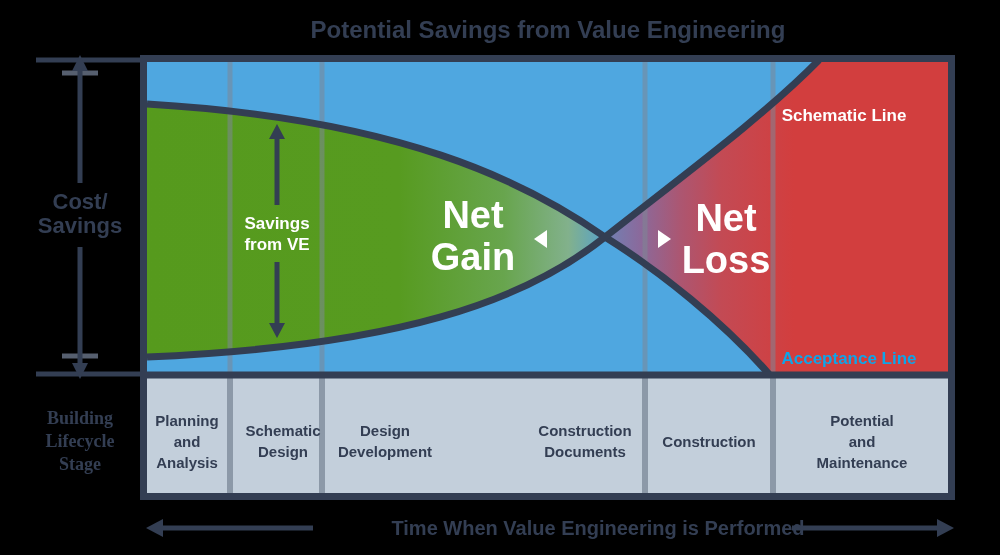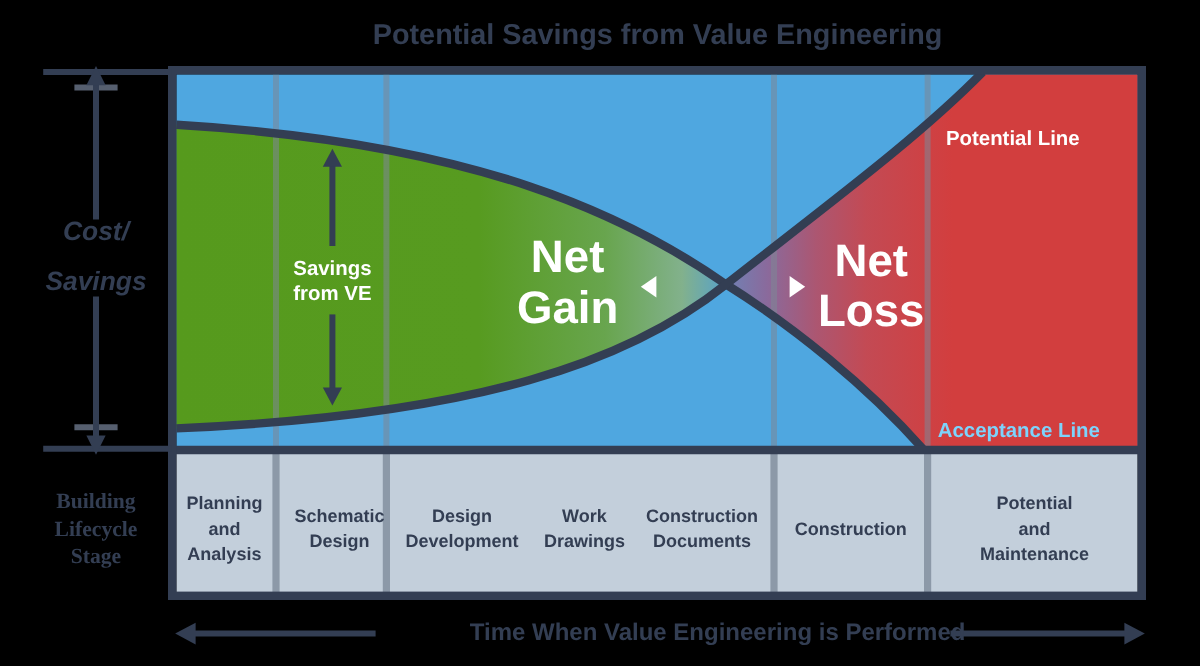--- a/index.html
+++ b/index.html
@@ -2,27 +2,27 @@
 <html><head>
 <meta charset="utf-8">
 <style>
   html,body{margin:0;padding:0;background:#000;width:1000px;height:555px;overflow:hidden;
     font-family:"Liberation Sans", sans-serif;}
   .stage{position:absolute;left:0;top:0;width:1000px;height:555px;}
   svg{position:absolute;left:0;top:0;}
   .lbl{position:absolute;transform:translate(-50%,-50%);text-align:center;
        white-space:pre-line;font-weight:bold;color:#333e53;}
   .title{left:548px;top:30px;font-size:24px;width:700px;}
-  .cost{left:80px;top:214px;font-size:22px;line-height:42px;font-style:italic;}
+  .cost{left:80px;top:214px;font-size:22px;line-height:24px;}
   .lifecycle{left:80px;top:441px;font-size:18px;line-height:23px;font-family:Liberation Serif, serif;}
   .savingsve{left:277px;top:234px;font-size:17px;line-height:21px;color:#fff;}
   .netgain{left:473px;top:236px;font-size:38px;line-height:42px;color:#fff;}
   .netloss{left:726px;top:239px;font-size:38px;line-height:42px;color:#fff;}
   .resline{left:844px;top:116px;font-size:17px;color:#fff;white-space:nowrap;}
-  .accline{left:849px;top:359px;font-size:17px;color:#7dd3fc;white-space:nowrap;}
+  .accline{left:849px;top:359px;font-size:17px;color:#0ea5e9;white-space:nowrap;}
   .timelbl{left:551px;top:528px;font-size:20px;white-space:nowrap;margin-left:47px;}
   .phase{font-size:15px;line-height:21px;top:441px;}
   .p0{left:187px;text-align:center;} .p1{left:283px;} .p2{left:385px;} .p3{left:487px;}
   .p4{left:585px;} .p5{left:709px;} .p6{left:862px;}
 </style>
 </head>
 <body>
 
 <div class="stage">
 
@@ -106,33 +106,31 @@
 Savings</div>
   <div class="lbl lifecycle">Building
 Lifecycle
 Stage</div>
   <div class="lbl savingsve">Savings
 from VE</div>
   <div class="lbl netgain">Net
 Gain</div>
   <div class="lbl netloss">Net
 Loss</div>
-  <div class="lbl resline">Potential Line</div>
+  <div class="lbl resline">Schematic Line</div>
   <div class="lbl accline">Acceptance Line</div>
   <div class="lbl timelbl">Time When Value Engineering is Performed</div>
 
   <div class="lbl phase p0">Planning
 and
 Analysis</div>
   <div class="lbl phase p1">Schematic
 Design</div>
   <div class="lbl phase p2">Design
 Development</div>
-  <div class="lbl phase p3">Work
-Drawings</div>
   <div class="lbl phase p4">Construction
 Documents</div>
   <div class="lbl phase p5">Construction</div>
   <div class="lbl phase p6">Potential
 and
 Maintenance</div>
 
 </div>
 
 </body></html>

